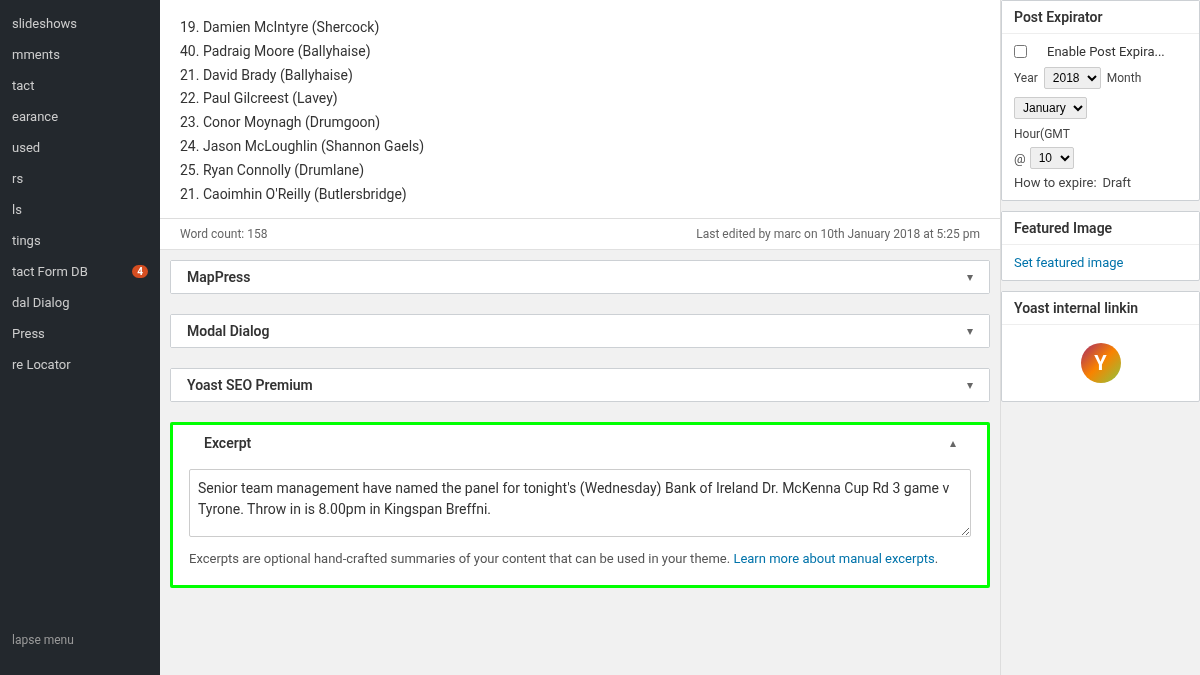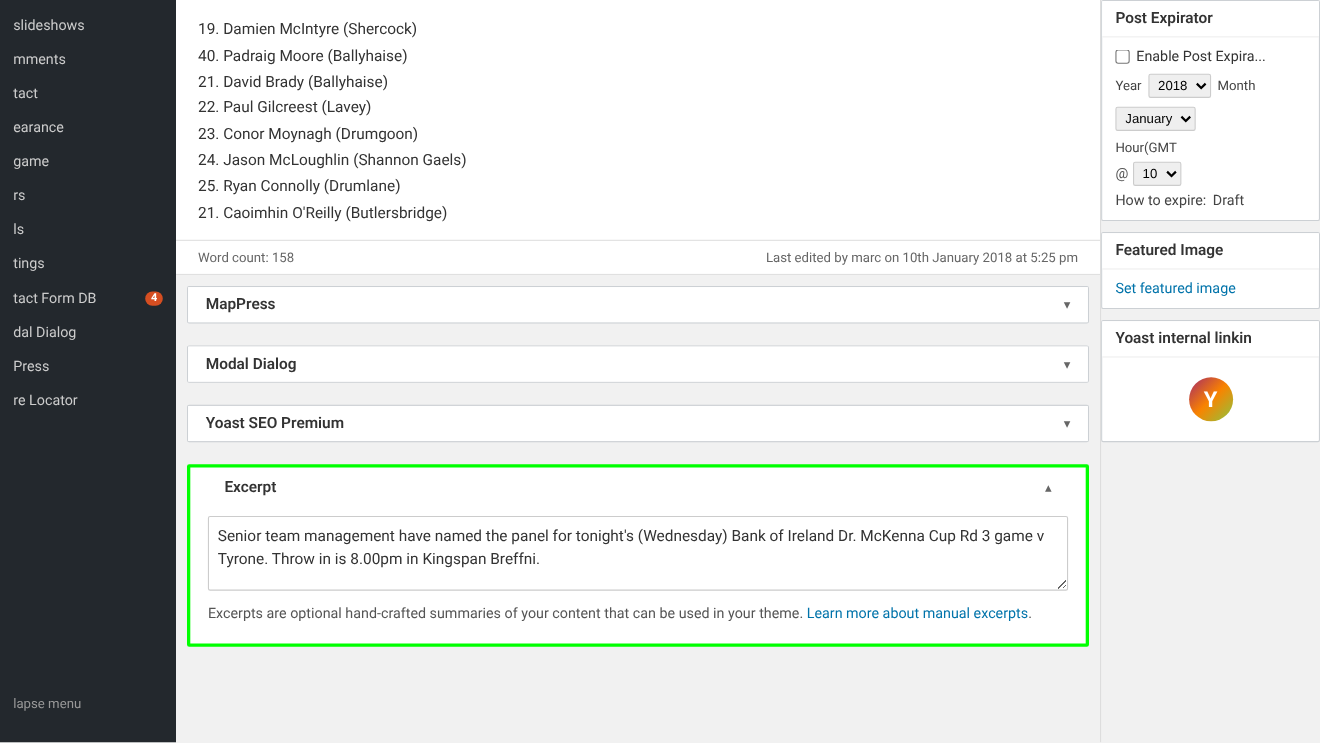--- a/index.html
+++ b/index.html
@@ -194,21 +194,21 @@
       background: #fff;
     }
     .right-panel-body {
       padding: 10px 12px;
       font-size: 13px;
       color: #555;
     }
     .right-panel-body label {
       display: flex;
       align-items: center;
-      gap: 6px;
+      gap: 20px;
       font-size: 13px;
       color: #333;
     }
     .right-panel-body input[type="checkbox"] {
       margin: 0;
     }
 
     .expiry-row {
       display: flex;
       gap: 6px;
@@ -267,21 +267,21 @@
     }
   </style>
 </head>
 <body>
 
 <div class="sidebar">
   <div class="sidebar-item">slideshows</div>
   <div class="sidebar-item">mments</div>
   <div class="sidebar-item">tact</div>
   <div class="sidebar-item">earance</div>
-  <div class="sidebar-item">game</div>
+  <div class="sidebar-item">used</div>
   <div class="sidebar-item">rs</div>
   <div class="sidebar-item">ls</div>
   <div class="sidebar-item">tings</div>
   <div class="sidebar-item has-badge">
     <span>tact Form DB</span>
     <span class="badge">4</span>
   </div>
   <div class="sidebar-item">dal Dialog</div>
   <div class="sidebar-item">Press</div>
   <div class="sidebar-item">re Locator</div>

